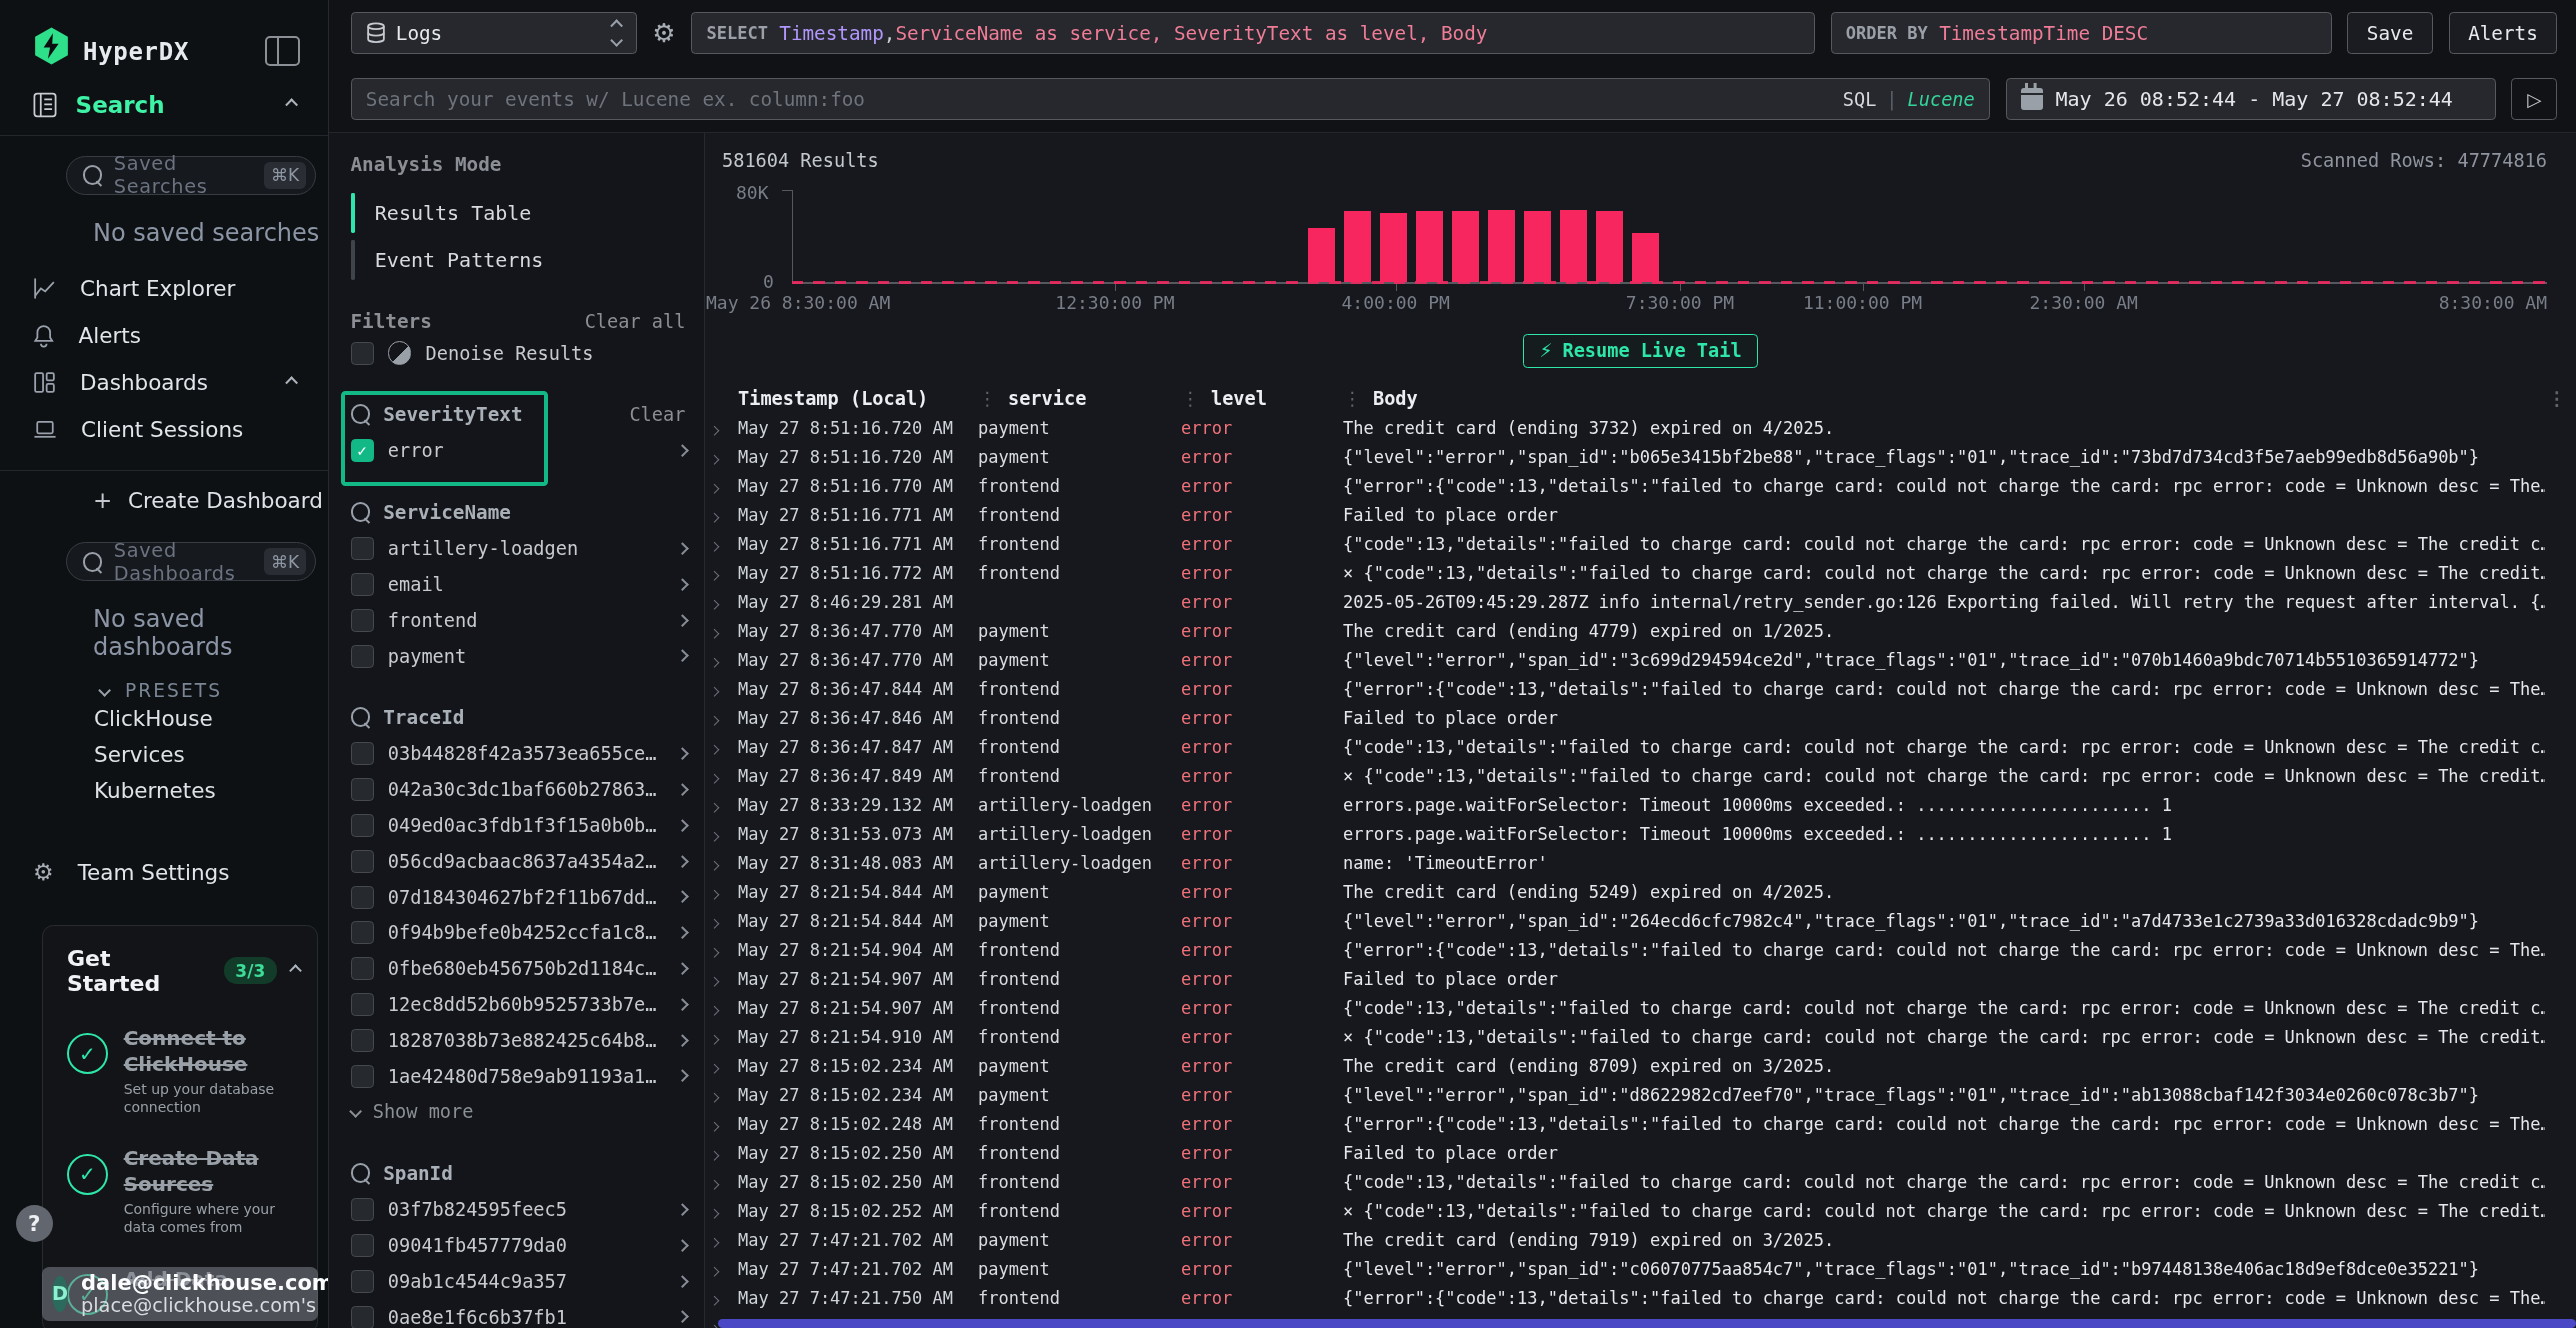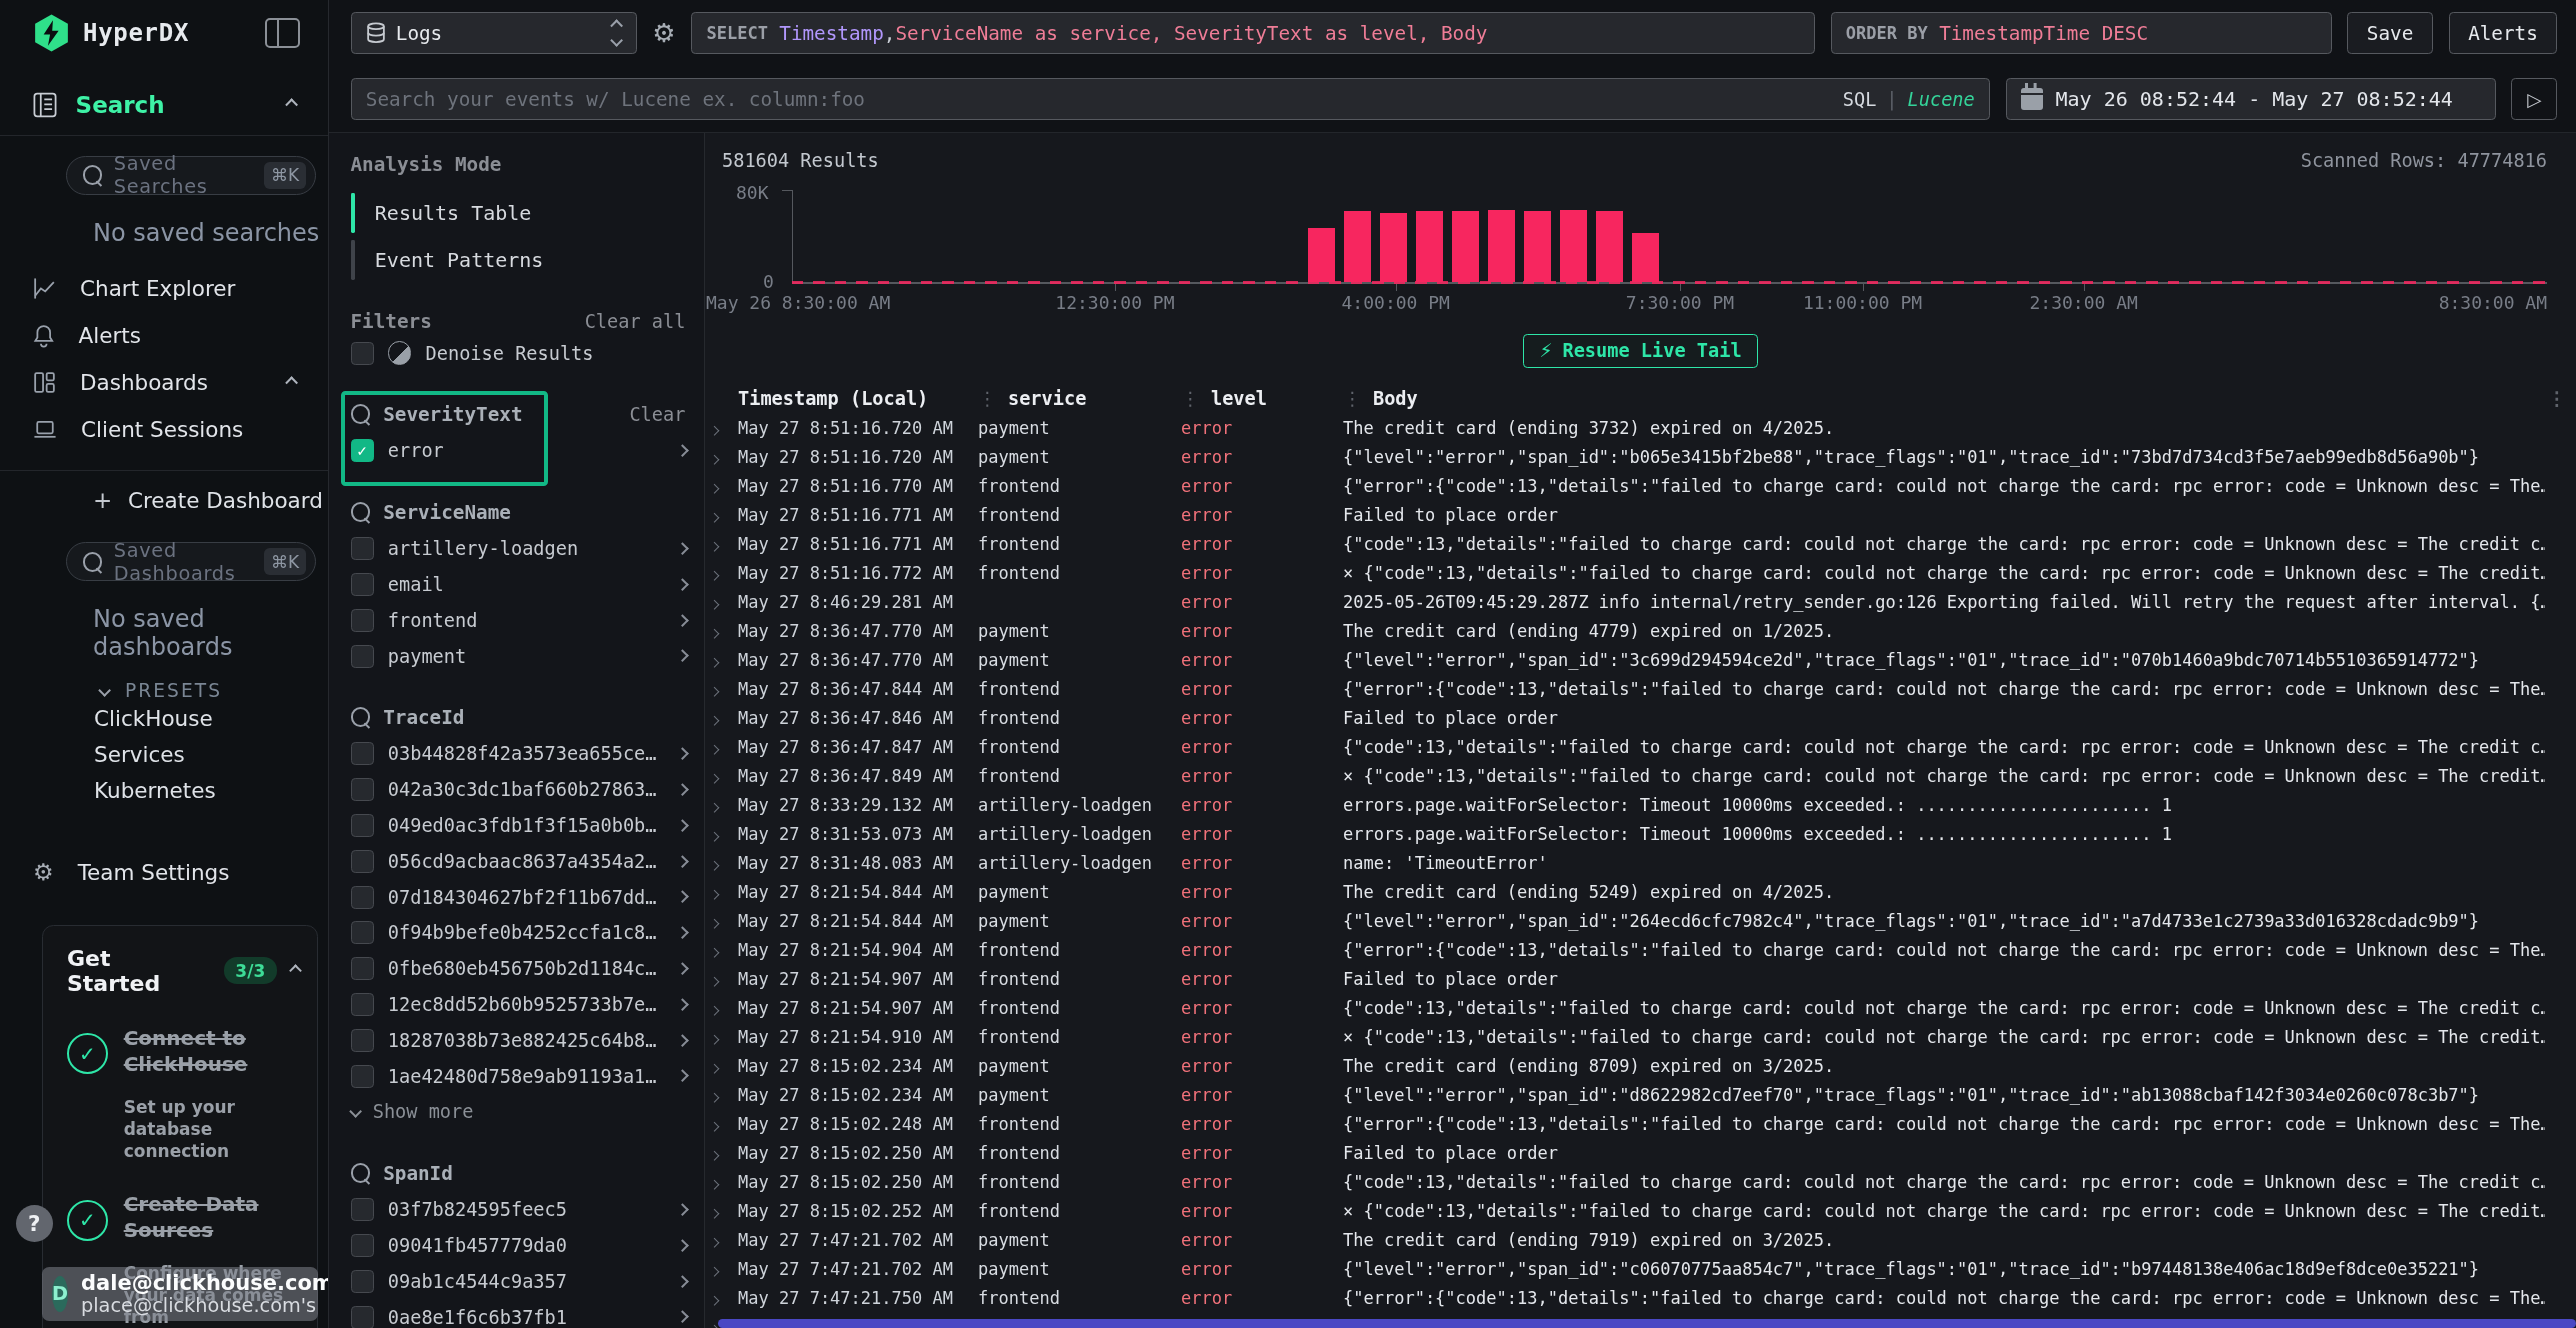--- a/index.html
+++ b/index.html
@@ -2,21 +2,21 @@
 <html style="font-size:11.4px"><head>
 <meta charset="utf-8">
 <style>
   html,body{margin:0;padding:0;background:#0b0d10;}
   .app{position:relative;width:2576px;height:1328px;background:#13151a;overflow:hidden;
        font-family:"DejaVu Sans Mono",monospace;color:#e7eaee;}
   .sans{font-family:"DejaVu Sans","Liberation Sans",sans-serif;}
 
   
   .topbar{display:flex;height:66px;align-items:center;background:#101216;}
-  .brand-zone{width:329px;height:66px;flex:0 0 329px;display:flex;align-items:center;
+  .brand-zone{width:329px;height:66px;flex:0 0 329px;display:flex;align-items:flex-end;
               border-right:0.7px solid #26292e;background:#0e1114;padding:0 8px 0 33px;box-sizing:border-box;}
   .brand-name{font-size:24px;font-weight:bold;letter-spacing:0.7px;margin-left:13px;}
   .panel-toggle{margin-left:auto;margin-right:20px;width:31.5px;height:26px;border:2.1px solid #8b9097;border-radius:5px;position:relative;}
   .panel-toggle:before{content:"";position:absolute;left:10px;top:0;bottom:0;width:2.1px;background:#8b9097;}
   .topbar-main{flex:1;display:flex;align-items:center;padding:0 18.6px 0 21.5px;gap:15.7px;}
   .inputbox{background:#26282d;border:1.4px solid #56595f;border-radius:4.3px;height:42px;display:flex;align-items:center;
             padding:0 14.3px;font-size:19.3px;box-sizing:border-box;}
   .source-select{width:286px;gap:10px;color:#e7eaee;}
   .updown{margin-left:auto;display:flex;flex-direction:column;gap:5px;align-items:center;}
   .chv{display:inline-block;width:7.2px;height:7.2px;border-right:2.1px solid #9aa0aa;border-bottom:2.1px solid #9aa0aa;}
@@ -71,21 +71,21 @@
   .gs-card{margin:29px 13px 0 42px;width:276px;border:1.4px solid #282c32;border-radius:11.4px;background:#121417;
            padding:20px 17px 17px 24px;box-sizing:border-box;}
   .gs-head{display:flex;align-items:center;gap:14.3px;}
   .gs-title{font-weight:bold;font-size:22px;color:#f0f2f5;}
   .gs-badge{background:#123b2a;color:#3ddc97;font-size:17px;font-weight:bold;border-radius:13px;padding:3.6px 11.4px;}
   .gs-head .chv{margin-left:auto;border-color:#aeb4bd;}
   .gs-item{display:flex;gap:15.7px;margin-top:29px;}
   .gs-check{flex:0 0 37px;width:37px;height:37px;border:2.1px solid #2ee6a8;border-radius:50%;color:#2ee6a8;
             display:flex;align-items:center;justify-content:center;font-size:20px;margin-top:8.6px;}
   .gs-item-title{font-weight:bold;font-size:20px;color:#9aa0a8;text-decoration:line-through;line-height:1.3;}
-  .gs-item-desc{font-size:17px;color:#9aa0a8;line-height:1.3;margin-top:19px;font-weight:bold;}
+  .gs-item-desc{font-size:14px;color:#9aa0a8;line-height:1.3;margin-top:3px;}
   .help-fab{position:absolute;left:15.7px;bottom:86px;width:37px;height:37px;border-radius:50%;background:#62666e;
             color:#eef0f3;display:flex;align-items:center;justify-content:center;font-size:21.5px;font-weight:bold;}
   .user-chip{position:absolute;left:42px;right:10px;bottom:7.2px;height:54px;background:rgba(125,130,138,0.55);
              border-radius:7.2px;display:flex;align-items:center;padding:0 11.4px 0 10px;gap:13px;}
   .avatar{width:36px;height:36px;border-radius:50%;background:#2b6a5c;color:#8df0cf;display:flex;align-items:center;
           justify-content:center;font-size:19.3px;font-weight:bold;}
   .user-name{font-weight:bold;font-size:21px;color:#fbfcfd;line-height:1.15;}
   .user-org{font-size:19.3px;color:#d9dce1;line-height:1.15;}
 
   

